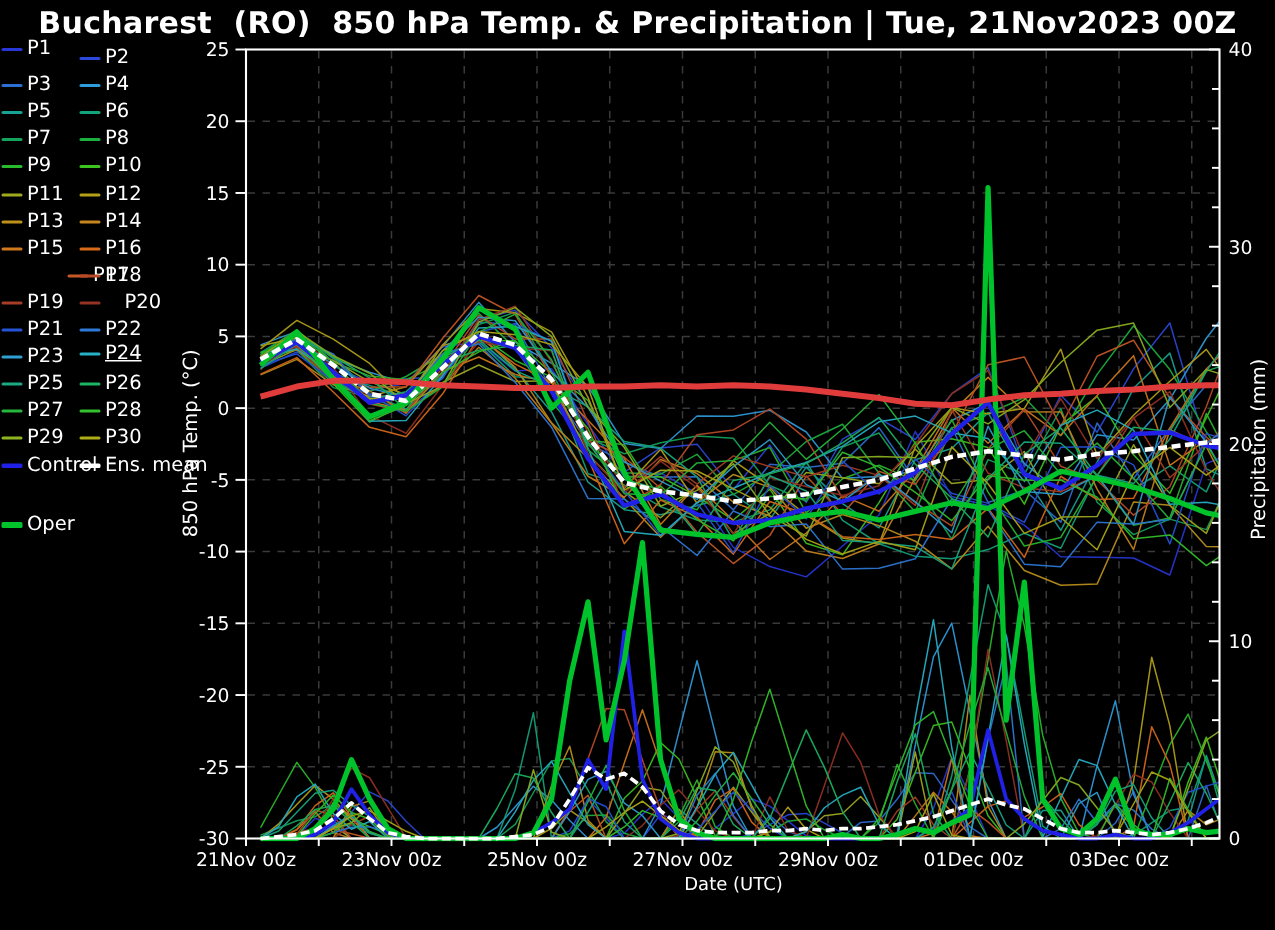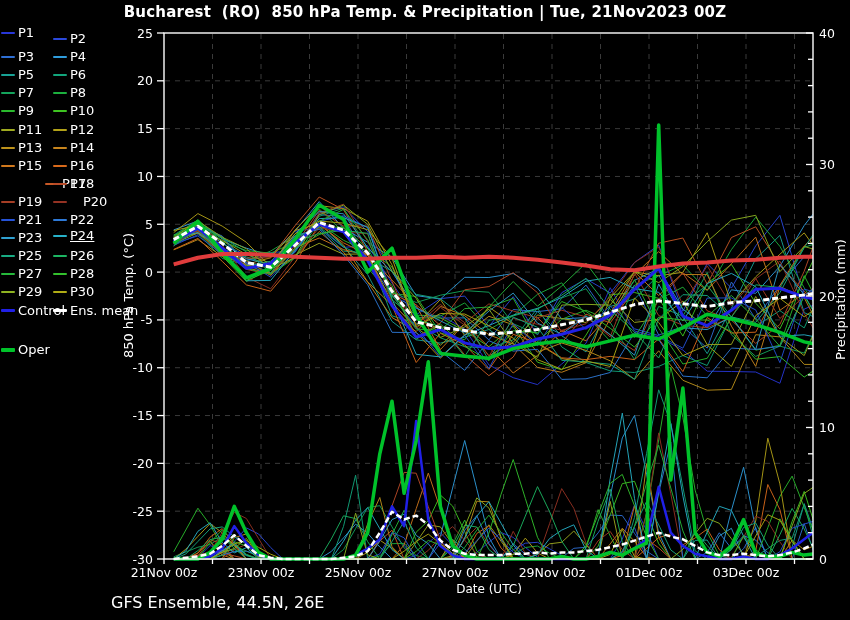--- a/index.html
+++ b/index.html
@@ -1,19 +1,19 @@
 <!DOCTYPE html>
 <html><head>
 <meta charset="utf-8">
 <style>
   html,body{margin:0;padding:0;background:#000;}
   .canvas{position:relative;width:850px;height:620px;background:#000;color:#fff;
           font-family:"DejaVu Sans",sans-serif;overflow:hidden;}
   .title{position:absolute;top:3px;left:0;width:850px;text-align:center;
-         font-size:15px;font-weight:bold;white-space:pre;letter-spacing:.2px;}
+         font-size:20px;font-weight:bold;white-space:pre;letter-spacing:.2px;}
   #plot{position:absolute;top:0;left:0;}
   #legend{position:absolute;top:0;left:0;width:150px;height:400px;}
   .li{position:absolute;display:flex;align-items:center;font-size:13px;line-height:14px;}
   .li.wrap{align-items:flex-start;}
   .sw{display:inline-block;width:14px;flex:0 0 14px;margin-right:3px;border-radius:1px;}
   .wrap .sw{margin-top:6px;}
   .lt{white-space:normal;}
   .ylab{position:absolute;font-size:13px;transform:rotate(-90deg);transform-origin:center;
         width:160px;text-align:center;}
   .xlab{position:absolute;top:582px;left:428px;width:122px;text-align:center;font-size:12px;}
@@ -334,14 +334,13 @@
         <span class="lt">Ens. mean</span>
       </div>
       <div class="li" style="left: 1px; top: 342.6px;">
         <span class="sw" style="background: rgb(0, 194, 42); height: 4px;"></span>
         <span class="lt">Oper</span>
       </div>
     </div>
   <div class="ylab" style="left:48px;top:288px;">850 hPa Temp. (°C)</div>
   <div class="ylab" style="left:760px;top:292px;">Precipitation (mm)</div>
   <div class="xlab">Date (UTC)</div>
-  <div class="fl">GFS Ensemble, 44.5N, 26E</div>
 </div>
 
 </body></html>

